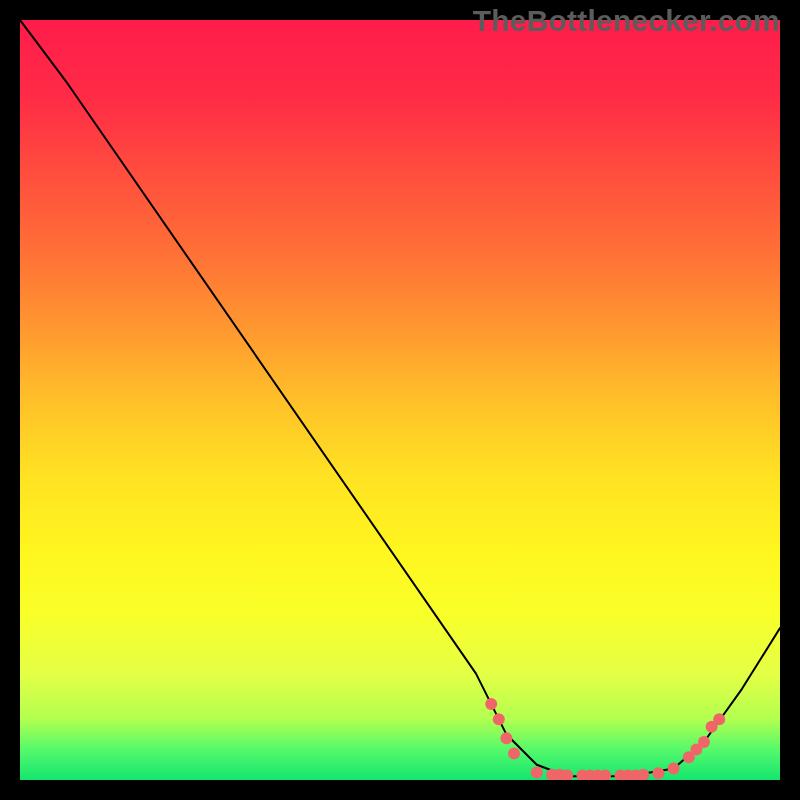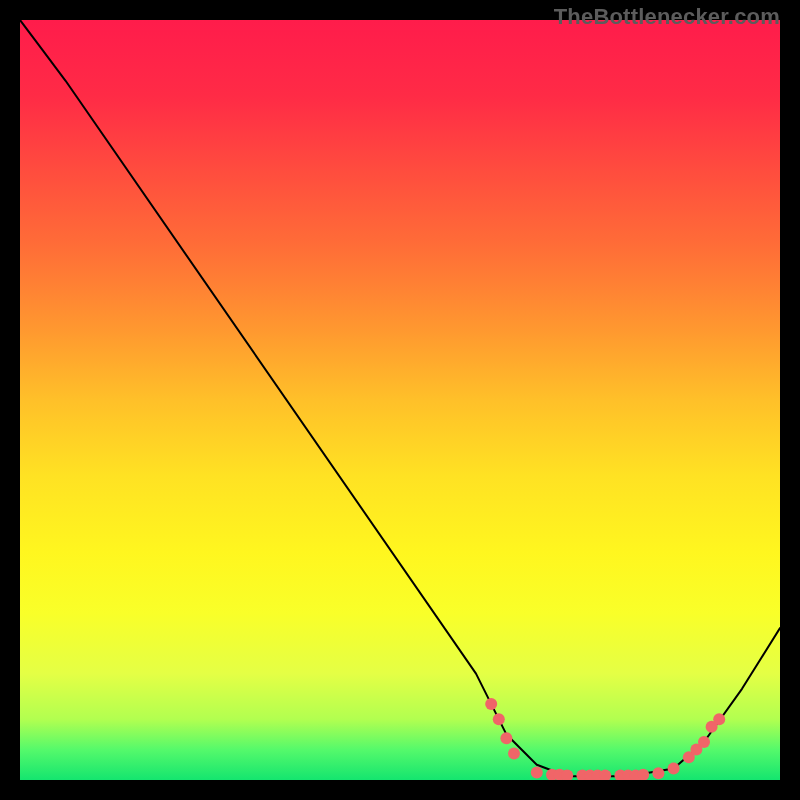--- a/index.html
+++ b/index.html
@@ -23,21 +23,21 @@
     position: absolute;
     left: 0;
     top: 0;
     width: 760px;
     height: 760px;
   }
   .watermark {
     position: absolute;
     top: 4px;
     right: 20px;
-    font-size: 22px;
+    font-size: 30px;
     font-weight: 600;
     color: #5c5c5c;
     letter-spacing: 0.2px;
     user-select: none;
     pointer-events: none;
   }
 </style>
 </head>
 <body>
 

